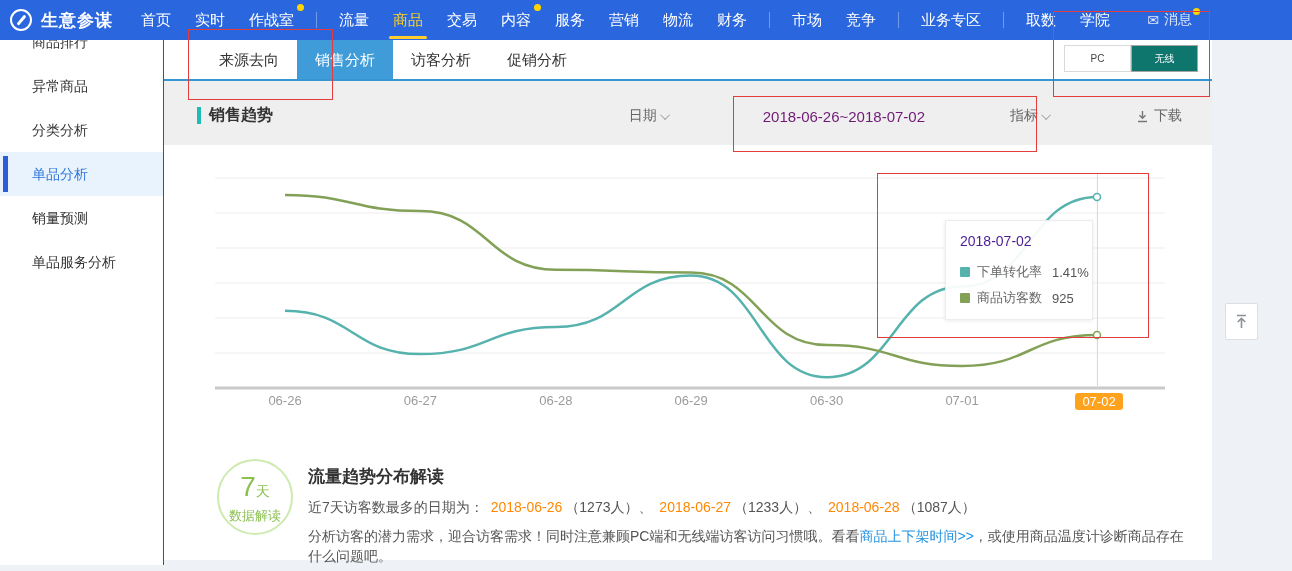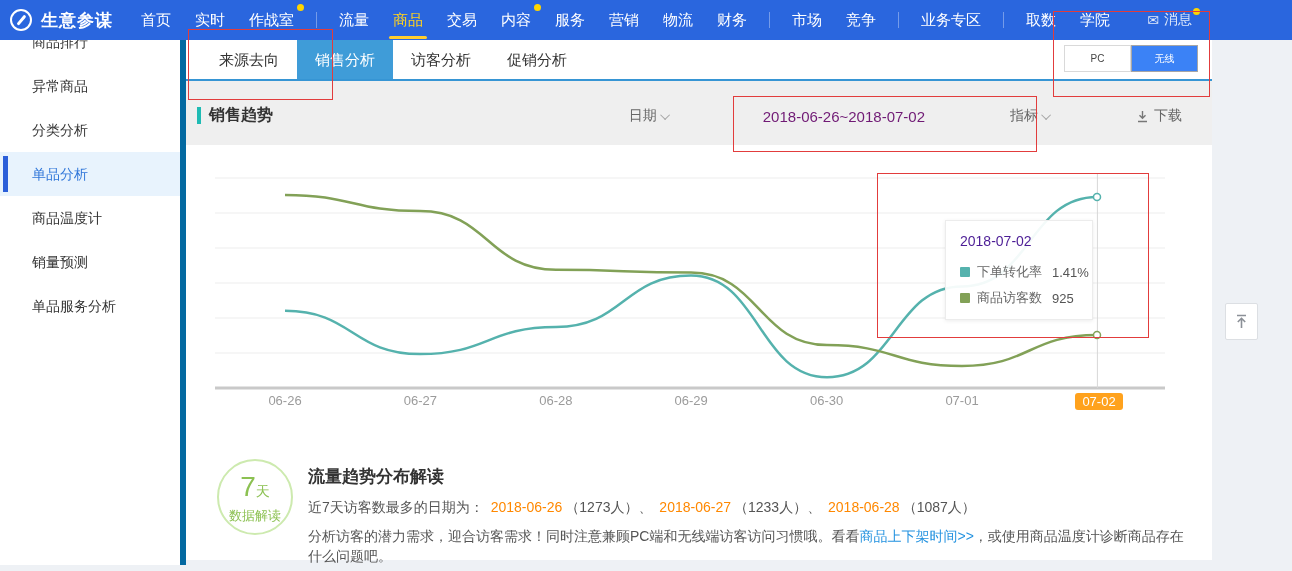--- a/index.html
+++ b/index.html
@@ -17,34 +17,34 @@
   .nav-item.active { color:#ffd21e; }
   .nav-item.active::after { content:""; position:absolute; left:50%; margin-left:-19px; bottom:1px; width:38px; height:3px; background:#ffce2e; border-radius:2px; }
   .nav-dot { position:absolute; top:4px; right:2px; width:7px; height:7px; border-radius:50%; background:#ffd500; }
   .nav-divider { width:1px; height:16px; background:rgba(255,255,255,.35); margin:0 10px; }
   .nav-msg { position:absolute; right:100px; top:0; height:40px; display:flex; align-items:center; color:rgba(255,255,255,.85); font-size:14px; cursor:pointer; }
   .nav-msg .env { font-size:14px; margin-right:5px; }
   .nav-msg .nav-dot { top:8px; right:-8px; }
   .nav-stub { position:absolute; left:0; top:40px; width:8px; height:33px; background:#2a66de; z-index:5; }
 
   
-  .sidebar { position:absolute; left:0; top:40px; width:186px; height:525px; background:#fff; border-right:6px solid #0369a1; overflow:hidden; z-index:10; }
+  .sidebar { position:absolute; left:0; top:40px; width:164px; height:525px; background:#fff; border-right:1px solid #0369a1; overflow:hidden; z-index:10; }
   .side-item { position:relative; height:44px; line-height:44px; padding-left:32px; font-size:14px; color:#333; cursor:pointer; }
   .side-item.clipped { margin-top:-20px; }
   .side-item.active { background:#e8f3fd; color:#2f76d9; }
   .side-item.active::before { content:""; position:absolute; left:3px; top:4px; bottom:4px; width:5px; background:#2b5fd9; }
 
   
   .tabbar { position:absolute; left:161px; top:40px; width:1051px; height:41px; background:#fff; border-bottom:2px solid #3695d4; z-index:8; }
   .tabs { display:flex; height:100%; margin-left:40px; }
   .tab { min-width:96px; padding:0 18px; height:100%; line-height:39px; text-align:center; font-size:15px; color:#333; cursor:pointer; }
   .tab.active { background:#3f9cd8; color:#fff; }
   .toggle { position:absolute; right:14px; top:5px; display:flex; }
   .toggle-opt { width:67px; height:27px; line-height:25px; text-align:center; font-size:10px; border:1px solid #d9d9d9; background:#fff; color:#444; cursor:pointer; font-family:inherit; }
-  .toggle-opt.active { background:#3b82f6; border-color:#a6a6a6; color:#fff; }
+  .toggle-opt.active { background:#0f766e; border-color:#a6a6a6; color:#fff; }
 
   .headerband { position:absolute; left:161px; top:81px; width:1051px; height:64px; background:#efefef; z-index:6; }
   .panel-title { position:absolute; left:36px; top:24px; font-size:16px; font-weight:bold; color:#333; display:flex; align-items:center; }
   .title-bar { display:inline-block; width:4px; height:17px; background:#1fbbb4; margin-right:8px; }
   .controls { position:absolute; right:30px; top:26px; display:flex; align-items:center; font-size:14px; color:#666;gap:37px; }
   .ctrl { display:flex; align-items:center; cursor:pointer; }
   .caret { display:inline-block; width:7px; height:7px; border-left:1.5px solid #a5a5a5; border-bottom:1.5px solid #a5a5a5; transform:rotate(-45deg) translateY(-2px); margin-left:6px; }
   .date-range { color:#701a75; font-size:15px; margin:0 48px 0 56px; cursor:pointer; }
   .dl { display:flex; align-items:center; margin-left:48px; cursor:pointer; }
   .dl svg { margin-right:5px; }
@@ -120,21 +120,20 @@
   </div>
 </div>
 <div class="nav-stub"></div>
 
 <div class="sidebar">
   <div id="sidebar-list">
       <div class="side-item clipped">商品排行</div>
       <div class="side-item">异常商品</div>
       <div class="side-item">分类分析</div>
       <div class="side-item active">单品分析</div>
-      <div class="side-item">商品温度计</div>
       <div class="side-item">销量预测</div>
       <div class="side-item">单品服务分析</div>
     </div>
 </div>
 
 <div class="tabbar">
   <div class="tabs" id="tabs">
       <div class="tab">来源去向</div>
       <div class="tab active">销售分析</div>
       <div class="tab">访客分析</div>

